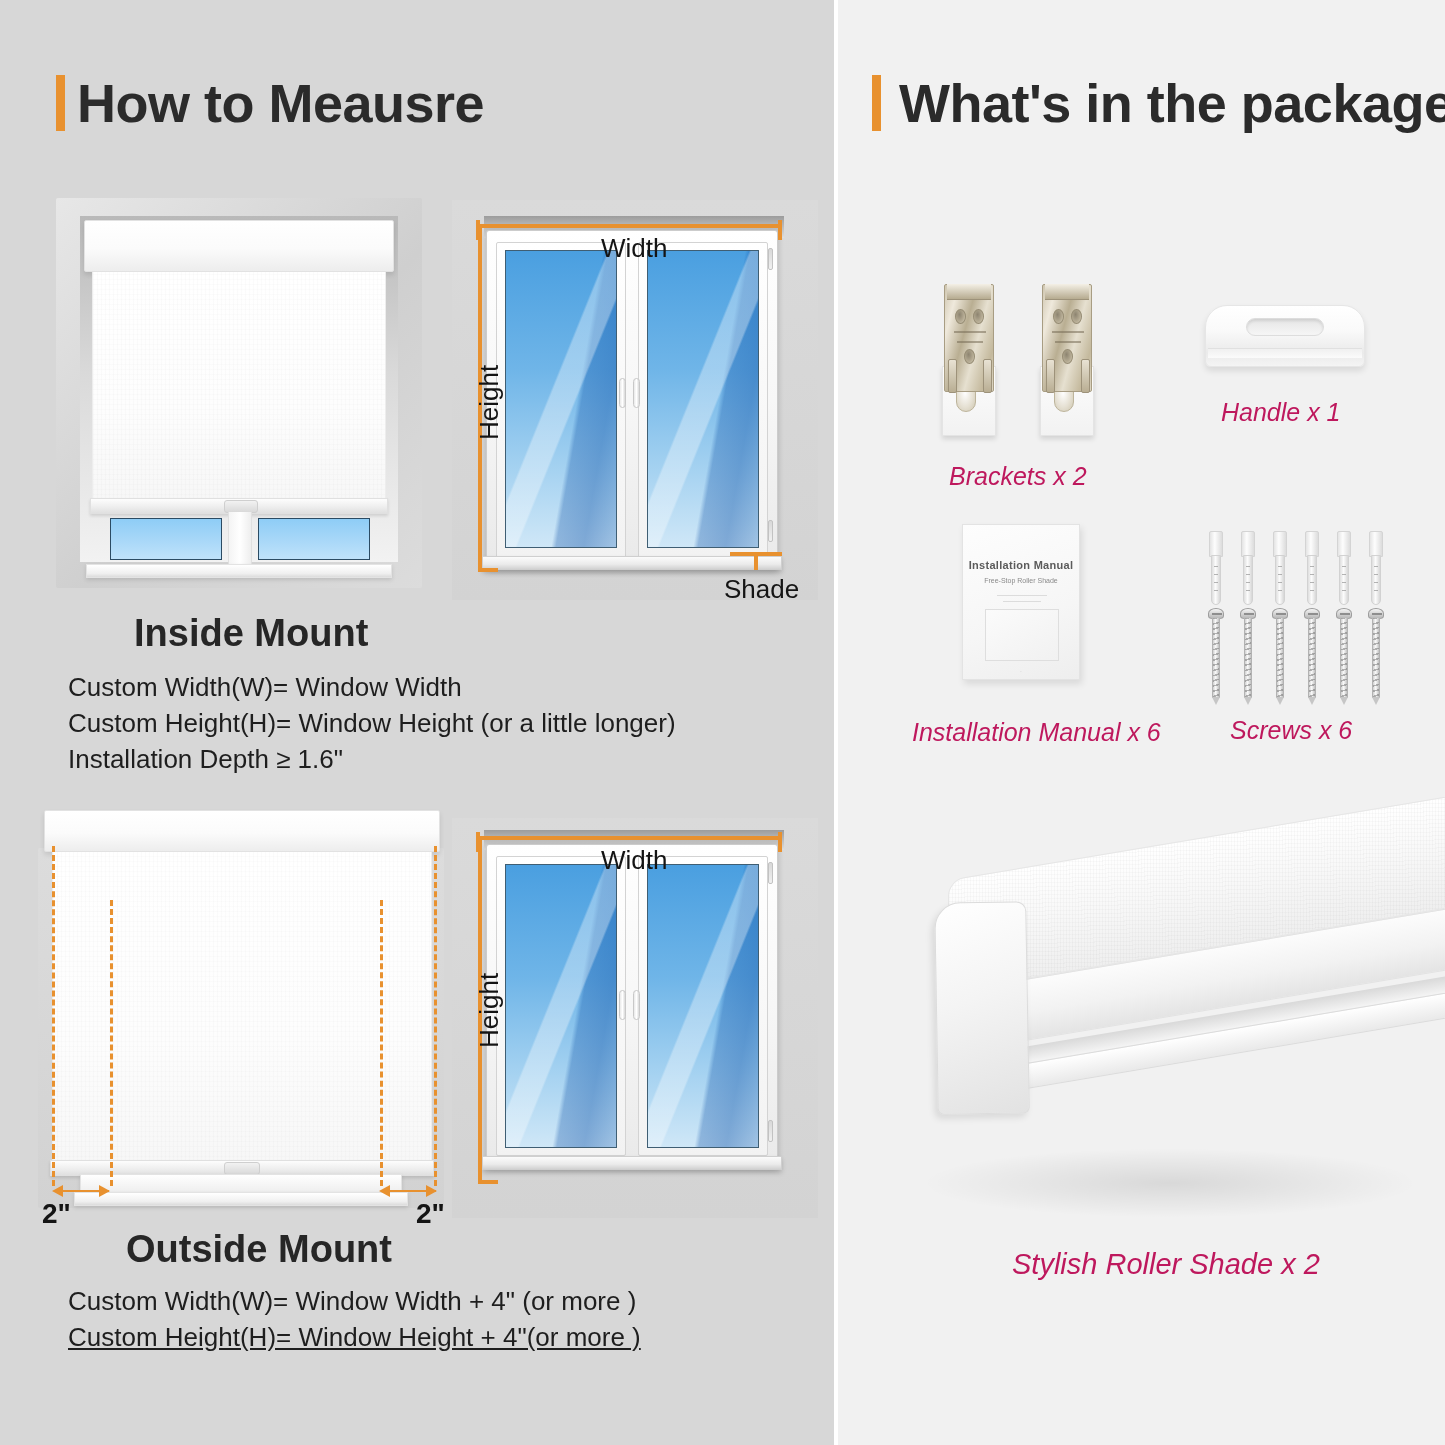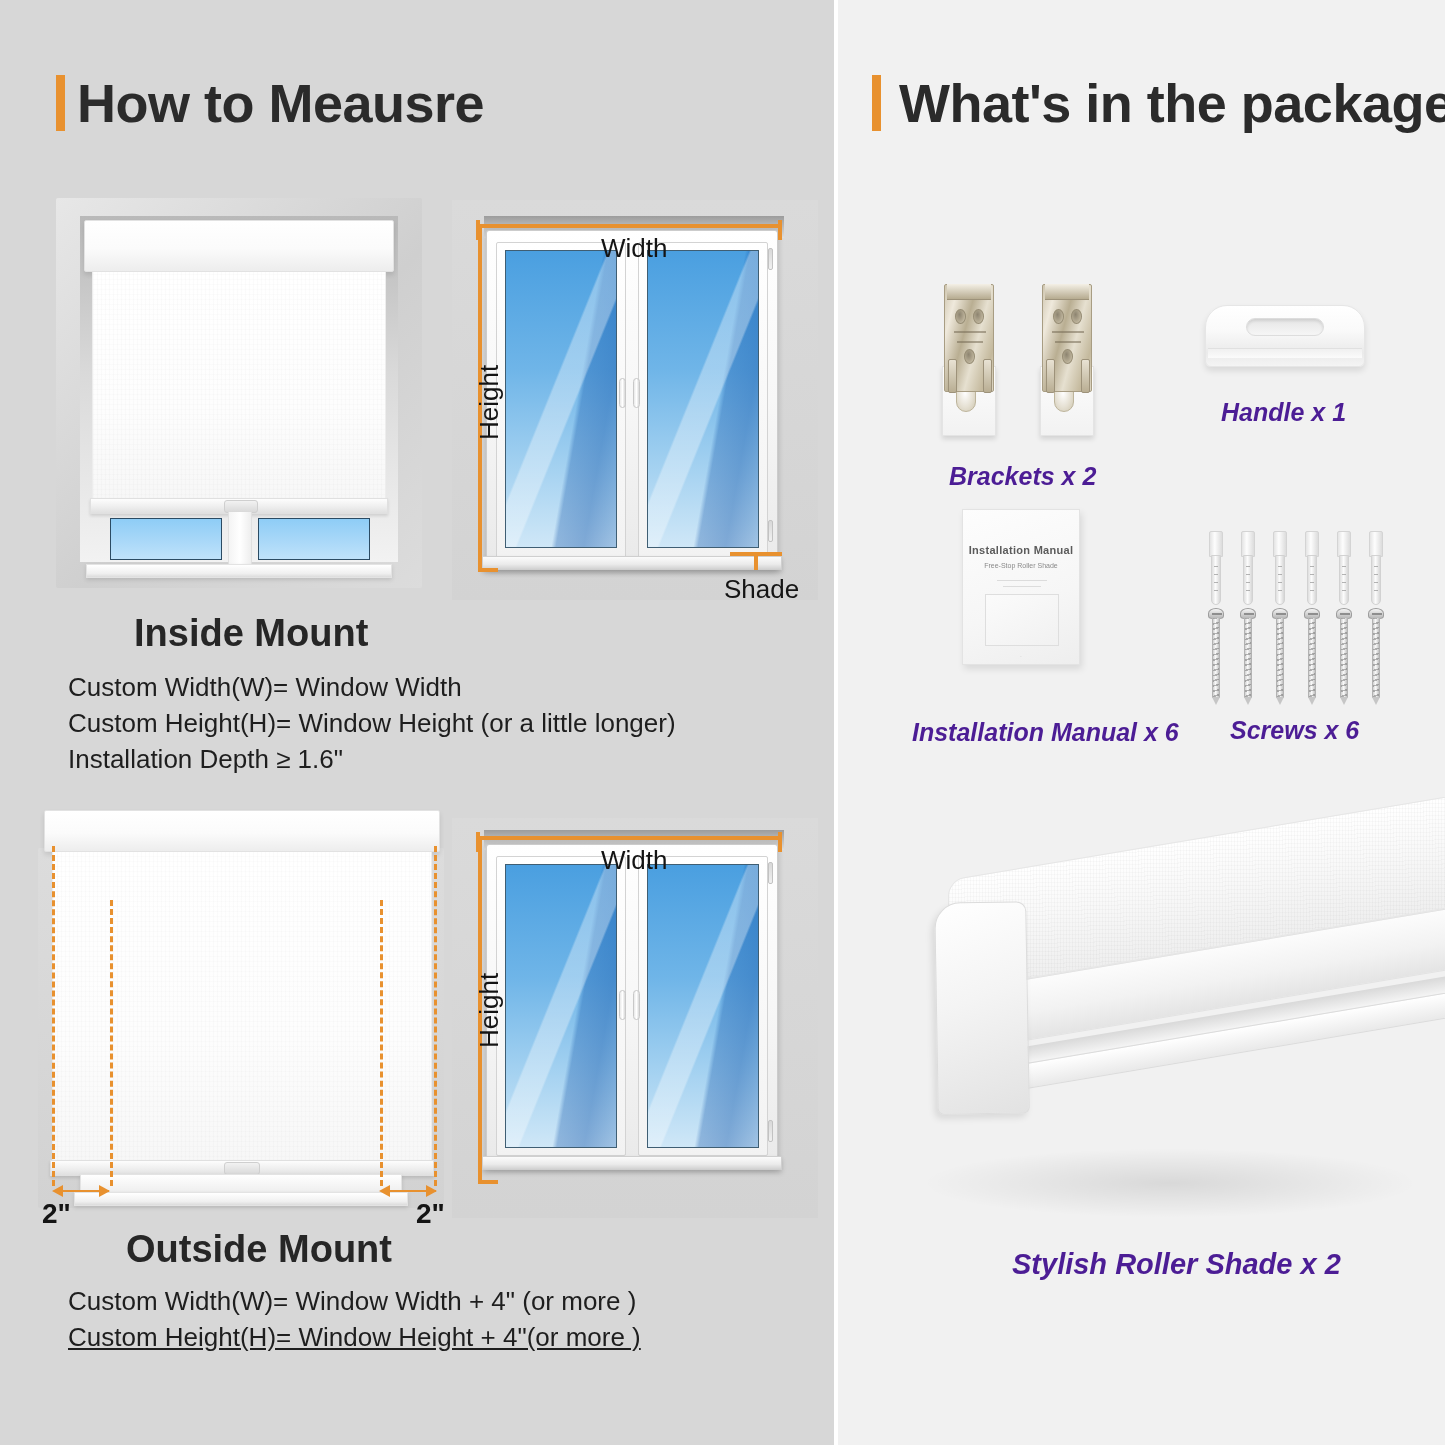--- a/index.html
+++ b/index.html
@@ -210,22 +210,22 @@
   .arrow-head.left  { border-right: 11px solid #e8912f; }
   .arrow-head.right { border-left: 11px solid #e8912f; }
   .dim-2in {
     position: absolute;
     font-size: 28px; font-weight: bold; color: #141414;
   }
 
   
   .pkg-label {
     position: absolute;
-    font-size: 25px; font-weight: bold; font-style: italic;
-    color: #4c1d95; white-space: nowrap;
+    font-size: 25px; font-weight: normal; font-style: italic;
+    color: #be185d; white-space: nowrap;
   }
   .pkg-label.big { font-size: 29px; }
 
   
   .bracket { position: absolute; width: 62px; height: 160px; }
   .bk-plate {
     position: absolute; left: 4px; top: 88px;
     width: 54px; height: 70px;
     background: linear-gradient(180deg,#fdfdfd,#f2f2f2);
     border: 1px solid #e4e4e4;
@@ -562,21 +562,21 @@
     </div>
   </div>
   <div class="pkg-label" style="left:949px; top:462px;">Brackets x 2</div>
 
   <div class="handle-piece" style="left:1205px; top:305px; width:160px; height:62px;">
     <div class="handle-slot" style="left:40px; top:12px; width:78px; height:18px;"></div>
     <div class="handle-lip" style="left:2px; top:42px; right:2px; height:10px;"></div>
   </div>
   <div class="pkg-label" style="left:1221px; top:398px;">Handle x 1</div>
 
-  <div class="manual" style="left:962px; top:509px; width:118px; height:156px;">
+  <div class="manual" style="left:962px; top:524px; width:118px; height:156px;">
     <div class="manual-title" style="top:34px;">Installation Manual</div>
     <div class="manual-sub" style="top:52px;">Free-Stop Roller Shade</div>
     <div class="manual-rule" style="left:34px; top:70px; width:50px;"></div>
     <div class="manual-rule" style="left:40px; top:76px; width:38px;"></div>
     <div class="manual-img" style="left:22px; top:84px; width:74px; height:52px;"></div>
     <div class="manual-foot" style="top:142px;">.</div>
   </div>
   <div class="pkg-label" style="left:912px; top:718px;">Installation Manual x 6</div>
 
   <div class="anchor" style="left:1208px; top:531px;">

